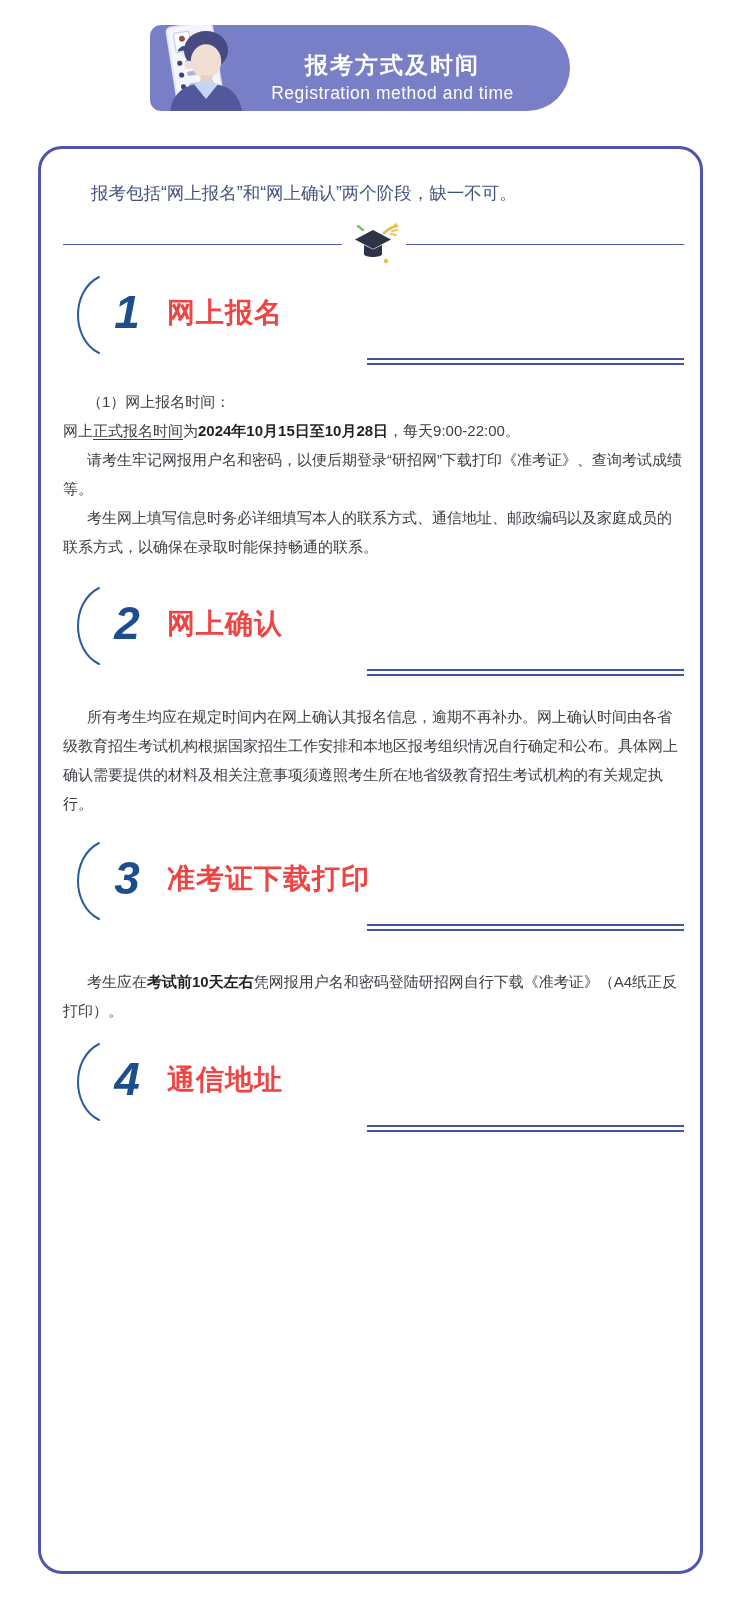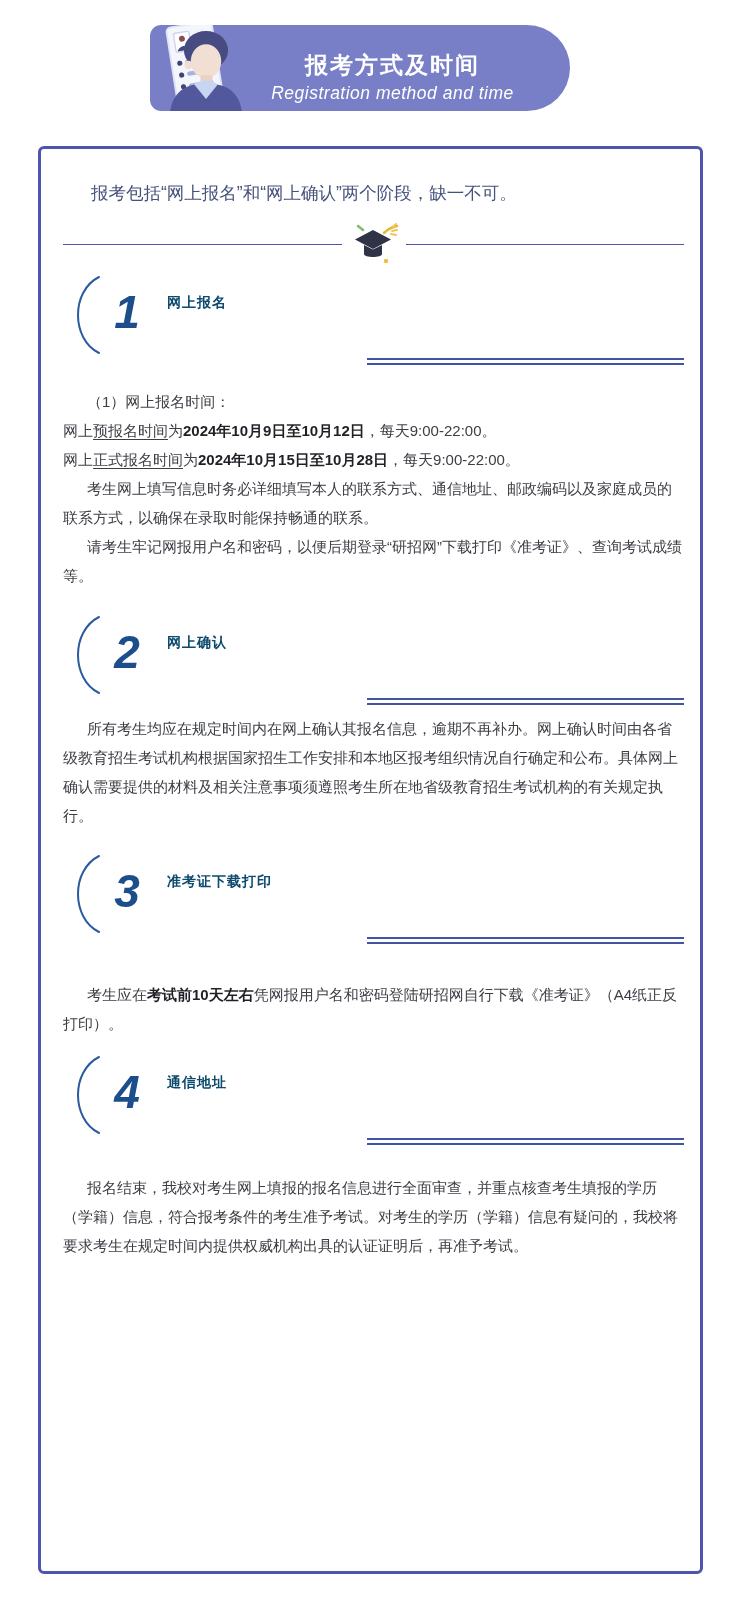--- a/index.html
+++ b/index.html
@@ -5,51 +5,51 @@
   html,body{margin:0;padding:0;background:#ffffff;}
   .canvas{position:relative;width:741px;height:1606px;background:#ffffff;overflow:hidden;
           font-family:"Liberation Sans","DejaVu Sans",sans-serif;}
 
   
   .banner{position:absolute;left:150px;top:25px;width:420px;height:86px;
           background:#797fc6;border-radius:12px 46px 46px 12px;overflow:hidden;}
   .banner-text{position:absolute;left:95px;right:30px;top:0;height:100%;
                display:flex;flex-direction:column;justify-content:center;align-items:center;}
   .banner-title{color:#ffffff;font-size:23px;font-weight:800;letter-spacing:2px;line-height:30px;margin-top:20px;}
-  .banner-subtitle{color:#ffffff;font-size:17.5px;font-weight:400;letter-spacing:.5px;line-height:26px;font-style:italic;}
+  .banner-subtitle{color:#ffffff;font-size:17.5px;font-weight:400;letter-spacing:.5px;line-height:26px;}
   .illus{position:absolute;left:0;bottom:0;width:112px;height:92px;}
 
   
   .card{position:absolute;left:38px;top:146px;width:665px;height:1428px;box-sizing:border-box;
-        background:#ffffff;border:3px solid #4d55ae;border-radius:6px;
+        background:#ffffff;border:3px solid #4d55ae;border-radius:24px;
         padding:24px 16px 30px 22px;overflow:hidden;}
 
   .intro{margin:6px 0 0 0;font-size:17.5px;line-height:29px;color:#44517a;text-indent:1.6em;}
 
   .divider{display:flex;align-items:center;margin-top:14px;height:44px;}
   .dline{flex:1;height:0;border-top:1.5px solid #4d55ae;}
   .cap-wrap{width:64px;display:flex;justify-content:center;align-items:center;}
 
   .sec-head{display:flex;align-items:flex-start;height:82px;}
   .arc{width:40px;height:82px;flex:0 0 40px;}
   .sec-num{font-size:46px;font-weight:800;font-style:italic;color:#1d4e8c;
            width:48px;text-align:center;line-height:76px;}
-  .sec-title{font-size:14px;font-weight:800;color:#0c4a6e;margin:20px 0 0 16px;letter-spacing:1px;}
+  .sec-title{font-size:28px;font-weight:800;color:#ef4444;margin:20px 0 0 16px;letter-spacing:1px;}
   .rule2{width:317px;height:3px;border-top:2.5px solid #4353a4;border-bottom:2.5px solid #4353a4;
          margin:2px 0 0 auto;}
 
   .para{font-size:15px;line-height:29px;color:#3c3e44;}
   .para p{margin:0;}
   .ind{text-indent:1.6em;}
   .b{font-weight:700;color:#1f2025;}
   .u{text-decoration:underline;text-underline-offset:3px;}
 
   .mt-p1{margin-top:22px;}
   .mt-s2{margin-top:24px;}
-  .mt-p2{margin-top:10px;font-family:Liberation Serif, serif;}
+  .mt-p2{margin-top:26px;}
   .mt-s3{margin-top:22px;}
   .mt-p3{margin-top:36px;}
   .mt-s4{margin-top:16px;}
   .mt-p4{margin-top:28px;}
   .mt-s1{margin-top:8px;}
 </style>
 </head>
 <body>
 
 <div class="canvas">
@@ -104,24 +104,23 @@
       <svg class="arc" viewBox="0 0 40 82">
         <path d="M36,3 C8,17 8,65 36,79" stroke="#2a5aa0" stroke-width="2" fill="none" stroke-linecap="round"></path>
       </svg>
       <span class="sec-num">1</span>
       <span class="sec-title">网上报名</span>
     </div>
     <div class="rule2"></div>
 
     <div class="para mt-p1">
       <p class="ind">（1）网上报名时间：</p>
-      <p><span>网上</span><span class="u">预报名时间</span><span>为</span><span class="b">2024年10月9日至10月12日</span><span>，每天9:00-22:00。</span></p>
       <p><span>网上</span><span class="u">正式报名时间</span><span>为</span><span class="b">2024年10月15日至10月28日</span><span>，每天9:00-22:00。</span></p>
+      <p class="ind">请考生牢记网报用户名和密码，以便后期登录“研招网”下载打印《准考证》、查询考试成绩等。</p>
       <p class="ind">考生网上填写信息时务必详细填写本人的联系方式、通信地址、邮政编码以及家庭成员的联系方式，以确保在录取时能保持畅通的联系。</p>
-      <p class="ind">请考生牢记网报用户名和密码，以便后期登录“研招网”下载打印《准考证》、查询考试成绩等。</p>
     </div>
 
     <div class="sec-head mt-s2">
       <svg class="arc" viewBox="0 0 40 82">
         <path d="M36,3 C8,17 8,65 36,79" stroke="#2a5aa0" stroke-width="2" fill="none" stroke-linecap="round"></path>
       </svg>
       <span class="sec-num">2</span>
       <span class="sec-title">网上确认</span>
     </div>
     <div class="rule2"></div>
@@ -145,18 +144,15 @@
 
     <div class="sec-head mt-s4">
       <svg class="arc" viewBox="0 0 40 82">
         <path d="M36,3 C8,17 8,65 36,79" stroke="#2a5aa0" stroke-width="2" fill="none" stroke-linecap="round"></path>
       </svg>
       <span class="sec-num">4</span>
       <span class="sec-title">通信地址</span>
     </div>
     <div class="rule2"></div>
 
-    <div class="para mt-p4">
-      <p class="ind">报名结束，我校对考生网上填报的报名信息进行全面审查，并重点核查考生填报的学历（学籍）信息，符合报考条件的考生准予考试。对考生的学历（学籍）信息有疑问的，我校将要求考生在规定时间内提供权威机构出具的认证证明后，再准予考试。</p>
-    </div>
 
   </div>
 </div>
 
 </body></html>

